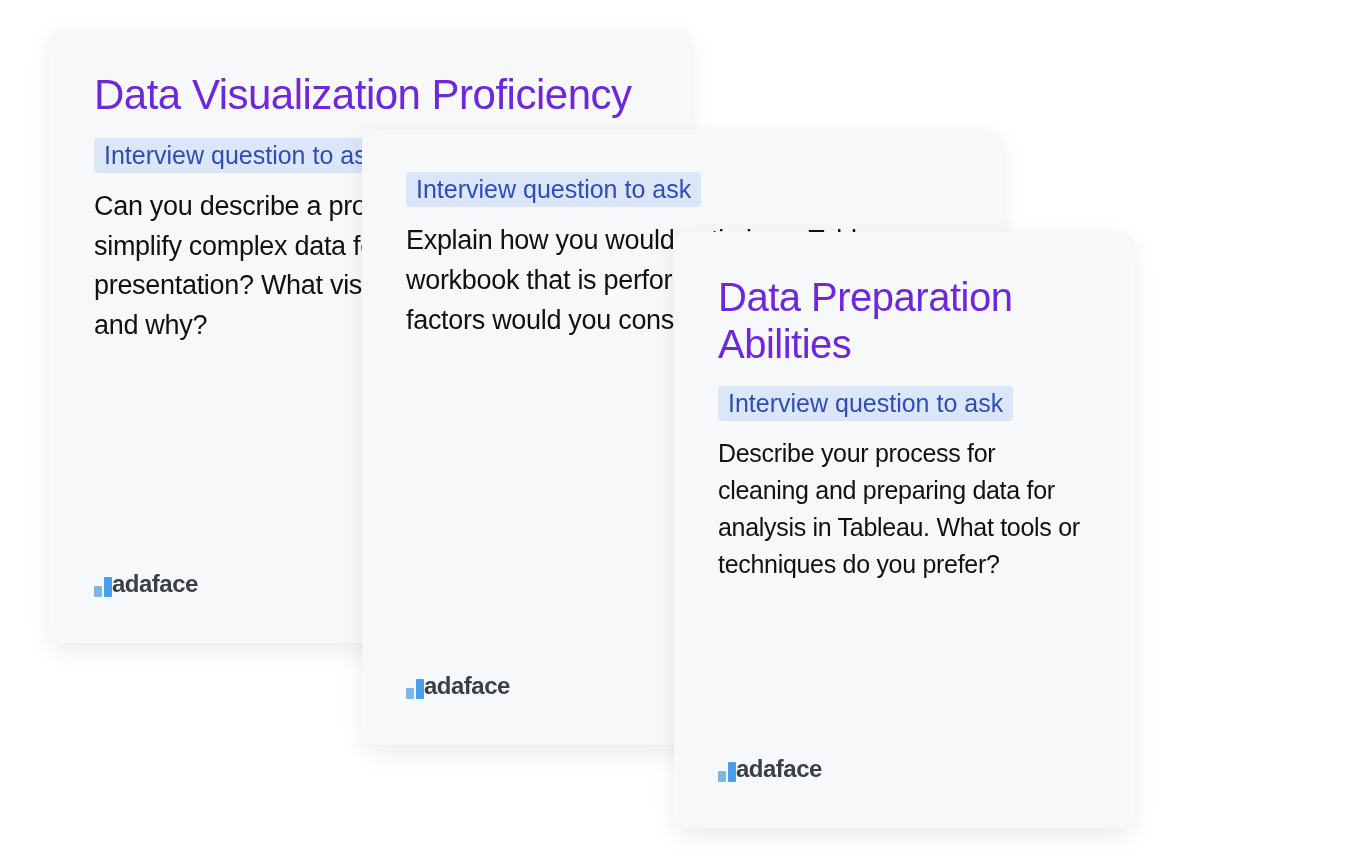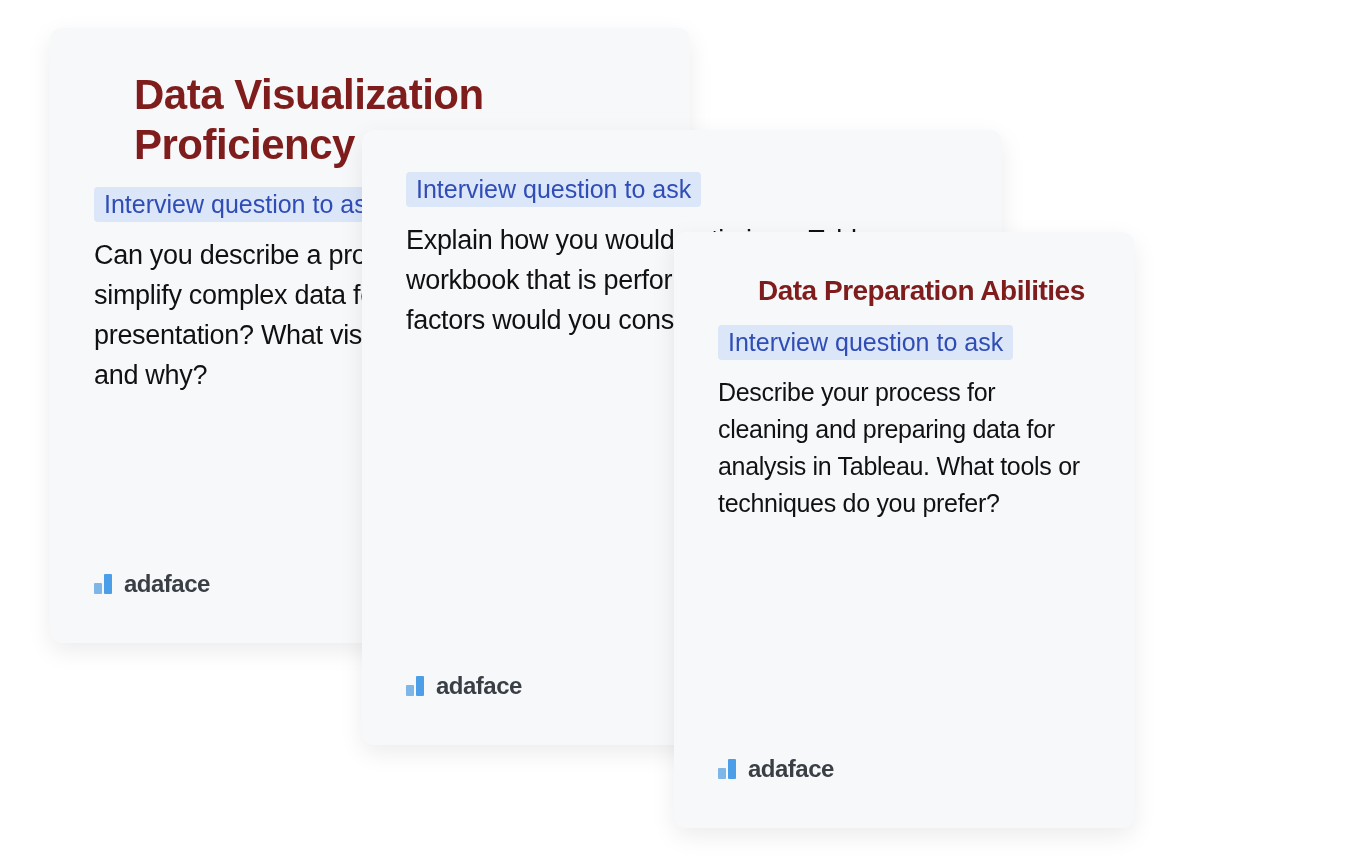--- a/index.html
+++ b/index.html
@@ -38,29 +38,28 @@
     }
     .card-3 {
       left: 674px;
       top: 232px;
       width: 460px;
       height: 596px;
       z-index: 3;
     }
     .card-title {
       font-size: 42px;
-      font-weight: 700;
-      color: #7f1d1d;
+      font-weight: 400;
+      color: #6d28d9;
       line-height: 1.18;
       margin-bottom: 18px;
       letter-spacing: -0.5px;
-      margin-left: 40px;
     }
     .card-3 .card-title {
-      font-size: 28px;
+      font-size: 40px;
     }
     .badge {
       display: inline-block;
       background: #dce6f9;
       color: #2f4db5;
       font-size: 25px;
       font-weight: 400;
       padding: 3px 10px;
       border-radius: 4px;
       margin-bottom: 14px;
@@ -72,22 +71,22 @@
       line-height: 1.48;
       letter-spacing: -0.3px;
     }
     .card-3 .card-body {
       font-size: 25px;
     }
     .logo {
       position: absolute;
       left: 44px;
       display: flex;
-      align-items: flex-start;
-      gap: 12px;
+      align-items: flex-end;
+      gap: 0;
     }
     .card-1 .logo {
       bottom: 46px;
     }
     .card-2 .logo {
       bottom: 46px;
     }
     .card-3 .logo {
       bottom: 46px;
     }

